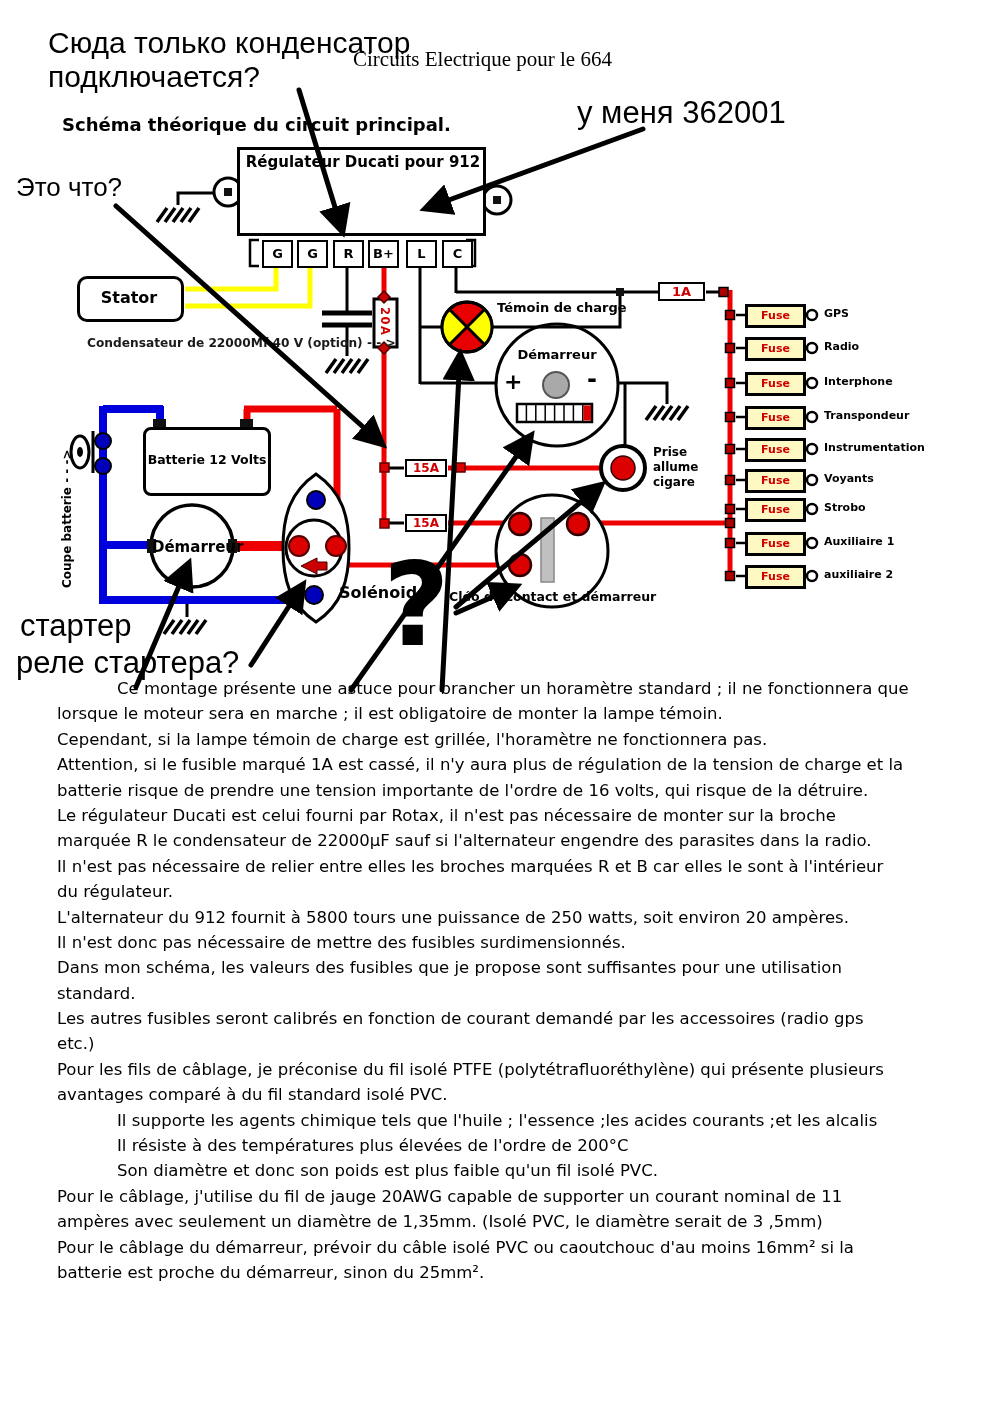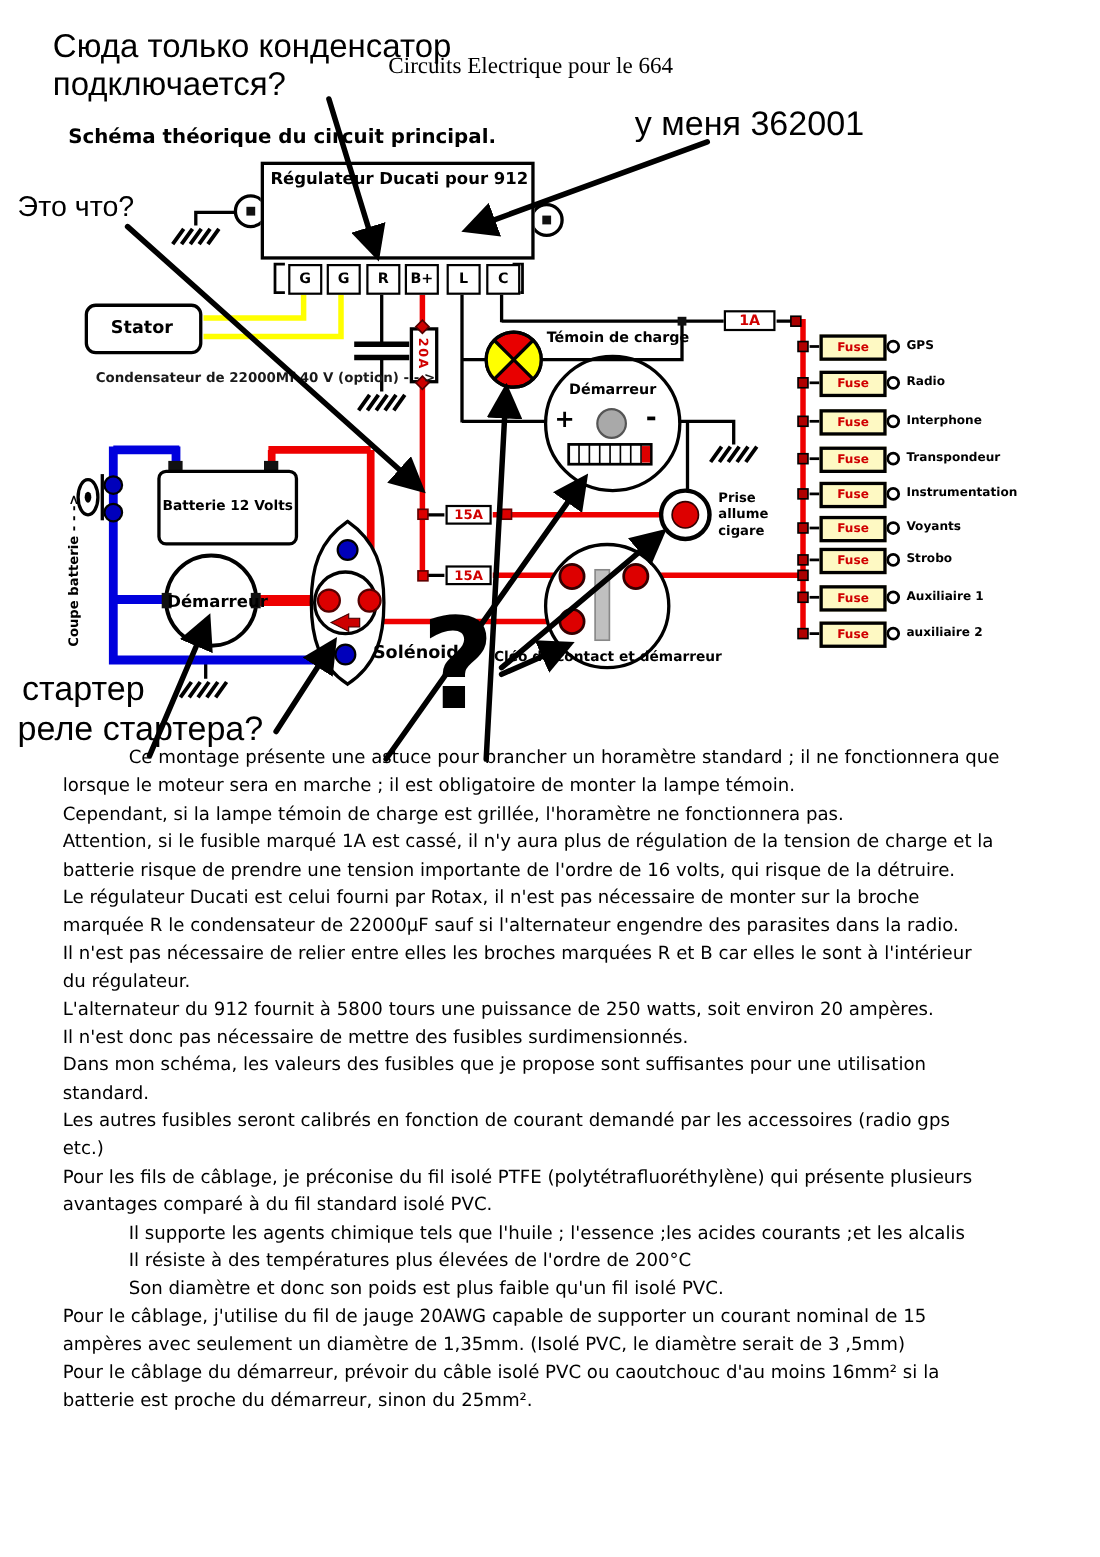--- a/index.html
+++ b/index.html
@@ -292,18 +292,18 @@
       <div class="nline">Il n'est donc pas nécessaire de mettre des fusibles surdimensionnés.</div>
       <div class="nline">Dans mon schéma, les valeurs des fusibles que je propose sont suffisantes pour une utilisation</div>
       <div class="nline">standard.</div>
       <div class="nline">Les autres fusibles seront calibrés en fonction de courant demandé par les accessoires (radio gps</div>
       <div class="nline">etc.)</div>
       <div class="nline">Pour les fils de câblage, je préconise du fil isolé PTFE (polytétrafluoréthylène) qui présente plusieurs</div>
       <div class="nline">avantages comparé à du fil standard isolé PVC.</div>
       <div class="nline ind">Il supporte les agents chimique tels que l'huile ; l'essence ;les acides courants ;et les alcalis</div>
       <div class="nline ind">Il résiste à des températures plus élevées de l'ordre de 200°C</div>
       <div class="nline ind">Son diamètre et donc son poids est plus faible qu'un fil isolé PVC.</div>
-      <div class="nline">Pour le câblage, j'utilise du fil de jauge 20AWG capable de supporter un courant nominal de 15</div>
+      <div class="nline">Pour le câblage, j'utilise du fil de jauge 20AWG capable de supporter un courant nominal de 11</div>
       <div class="nline">ampères avec seulement un diamètre de 1,35mm. (Isolé PVC, le diamètre serait de 3 ,5mm)</div>
       <div class="nline">Pour le câblage du démarreur, prévoir du câble isolé PVC ou caoutchouc d'au moins 16mm² si la</div>
       <div class="nline">batterie est proche du démarreur, sinon du 25mm².</div>
     </div>
 </div>
 
 </body></html>

